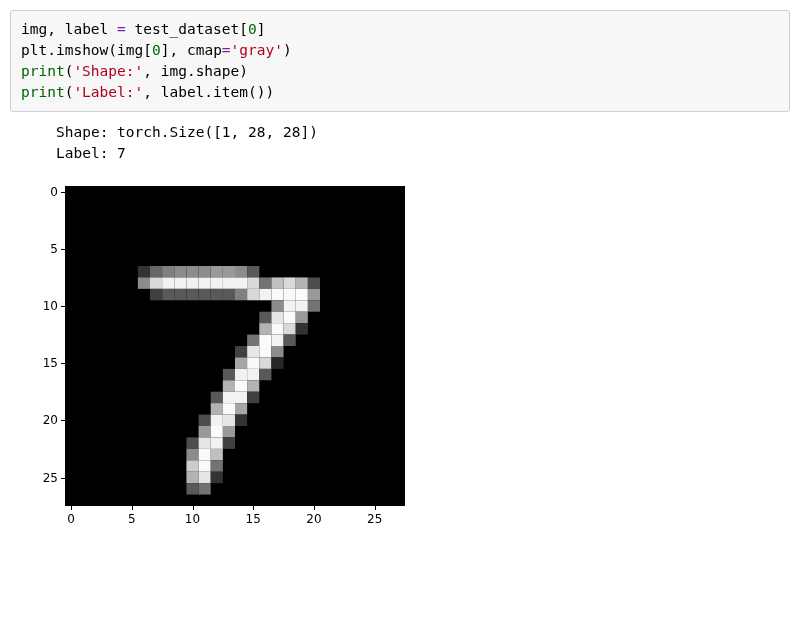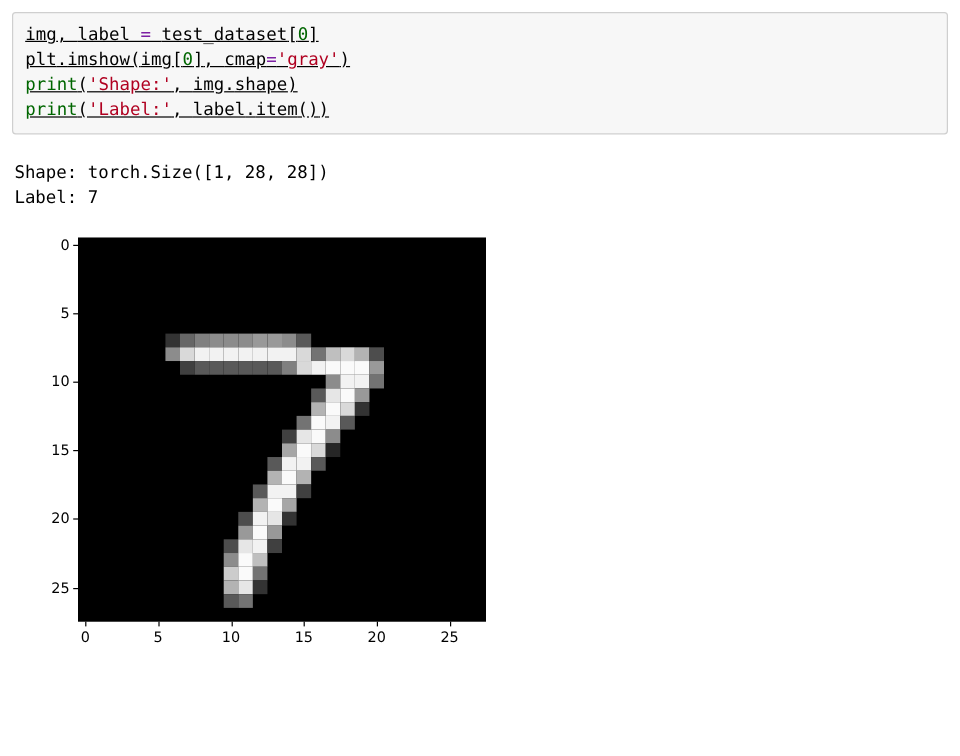--- a/index.html
+++ b/index.html
@@ -12,34 +12,34 @@
     width: 800px;
     box-sizing: border-box;
   }
   .code-cell {
     background: #f7f7f7;
     border: 1px solid #cfcfcf;
     border-radius: 3px;
     padding: 8px 10px;
     white-space: pre;
     line-height: 1.45;
-    margin-bottom: 22px;
-    text-decoration: underline;
+    margin-bottom: 10px;
   }
   .tok-name    { color: #000; }
   .tok-op      { color: #7c1fa3; }   
   .tok-num     { color: #006600; }   
   .tok-str     { color: #b00020; }   
   .tok-builtin { color: #006600; }   
   .tok-punc    { color: #000; }
   .output {
     white-space: pre;
     line-height: 1.45;
     padding: 0 0 0 2px;
     margin-bottom: 12px;
+    margin-left: 44px;
   }
   .chart-wrap {
     position: relative;
     width: 440px;
     height: 370px;
     margin-top: 6px;
     margin-left: 0;
   }
   .plot-area {
     position: absolute;

